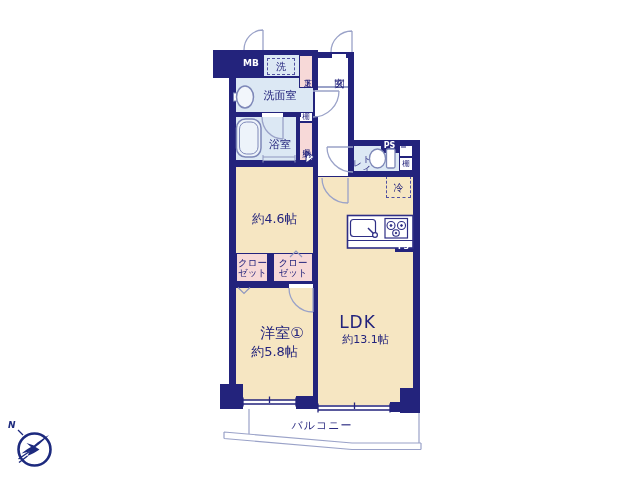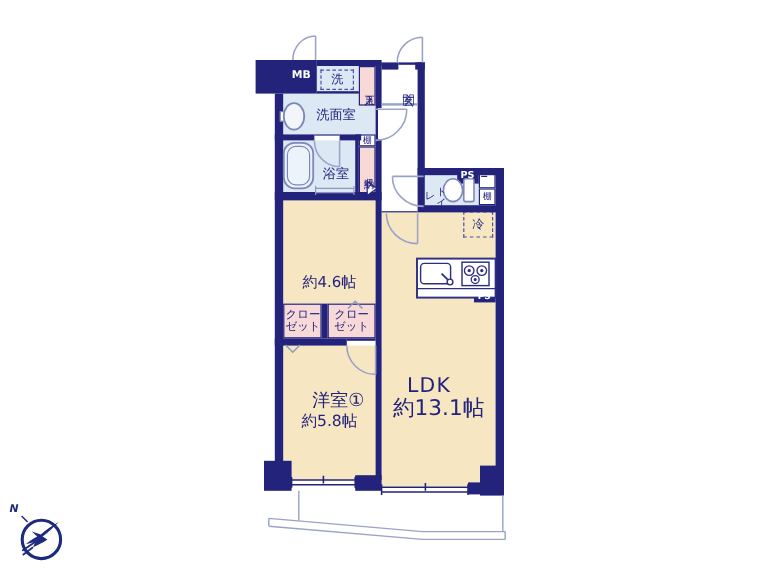--- a/index.html
+++ b/index.html
@@ -158,31 +158,32 @@
   <div class="lbl z4" style="left:254px;top:89px;width:52px;height:14px;font-size:11px;">洗面室</div>
   <div class="lbl z4" style="left:299px;top:113px;width:14px;height:9px;font-size:7.5px;">棚</div>
   <div class="lbl z4 vtext" style="left:300px;top:127px;width:13px;height:31px;font-size:8.5px;">収納</div>
   <div class="lbl z4" style="left:262px;top:138px;width:36px;height:14px;font-size:11px;">浴室</div>
   <div class="lbl z4 vtext" style="left:356px;top:146px;width:12px;height:25px;font-size:8.5px;letter-spacing:0;">トイレ</div>
   <div class="lbl z4 white" style="left:381px;top:141px;width:17px;height:11px;font-size:8px;font-weight:bold;">PS</div>
   <div class="lbl z4" style="left:399px;top:159px;width:14px;height:11px;font-size:7.5px;">棚</div>
   <div class="lbl z4" style="left:386px;top:181px;width:25px;height:13px;font-size:10px;">冷</div>
   <div class="lbl z4 white" style="left:395px;top:243px;width:17px;height:9px;font-size:7.5px;font-weight:bold;">PS</div>
 
-  <div class="lbl z4" style="left:236px;top:212px;width:77px;height:14px;font-size:12.5px;margin-top:16px;">約4.6帖</div>
+  <div class="lbl z4" style="left:236px;top:212px;width:77px;height:14px;font-size:12.5px;">約4.6帖</div>
 
   <div class="lbl z4" style="left:237px;top:256px;width:31px;height:24px;font-size:9.5px;white-space:normal;">
     <span><span>クロー</span><br><span>ゼット</span></span>
   </div>
   <div class="lbl z4" style="left:274px;top:256px;width:38px;height:24px;font-size:9.5px;white-space:normal;">
     <span><span>クロー</span><br><span>ゼット</span></span>
   </div>
 
   <div class="lbl z4" style="left:236px;top:325px;width:92px;height:17px;font-size:15px;">洋室①</div>
   <div class="lbl z4" style="left:236px;top:345px;width:77px;height:14px;font-size:13px;">約5.8帖</div>
 
   <div class="lbl z4" style="left:310px;top:313px;width:95px;height:18px;font-size:17px;letter-spacing:1px;">LDK</div>
-  <div class="lbl z4" style="left:318px;top:333px;width:95px;height:15px;font-size:18px;">約13.1帖</div>
+  <div class="lbl z4" style="left:318px;top:333px;width:95px;height:15px;font-size:11px;">約13.1帖</div>
 
+  <div class="lbl z4" style="left:272px;top:420px;width:100px;height:13px;font-size:11px;letter-spacing:1px;color:#2a2a80;">バルコニー</div>
 
   <div id="compassN">N</div>
 
 </div>
 
 </body></html>

